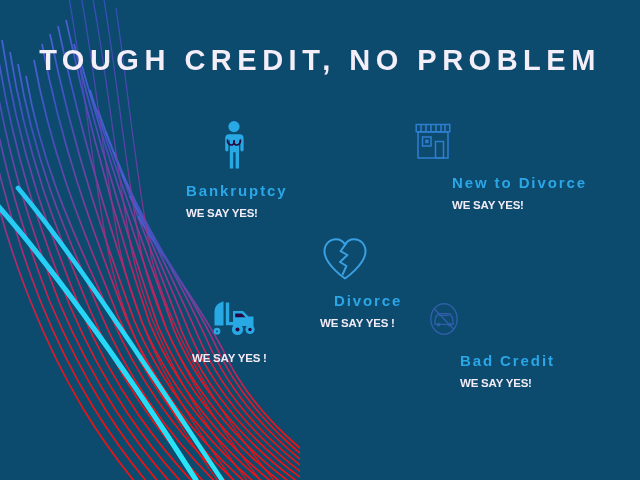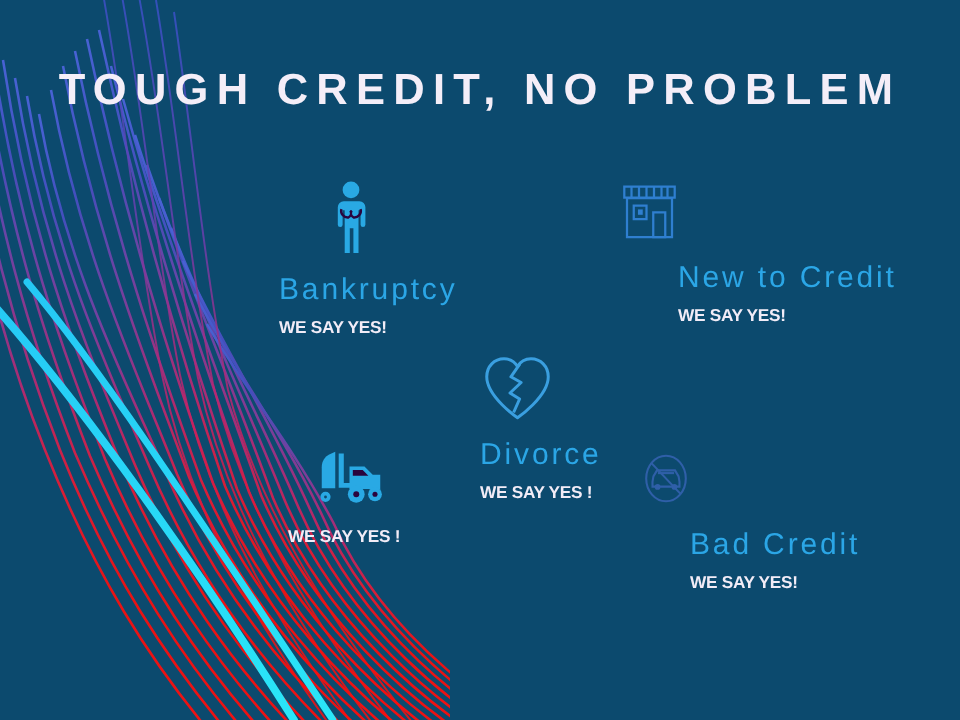--- a/index.html
+++ b/index.html
@@ -36,22 +36,22 @@
   }
 
   
   .feature { position:absolute; }
   .feature .ficon {
     display:block;
     line-height:0;
   }
   .feature .flabel {
     color:#2ba6e6;
-    font-size:20px;
-    font-weight:normal;
+    font-size:15px;
+    font-weight:bold;
     letter-spacing:1.9px;
     white-space:nowrap;
   }
   .feature .fsub {
     color:#f2ecf7;
     font-size:11.5px;
     font-weight:bold;
     letter-spacing:-0.2px;
     white-space:nowrap;
     margin-top:8px;
@@ -59,21 +59,21 @@
 
   
   #f-bankruptcy   { left:186px; top:120px; }
   #f-bankruptcy   .ficon { margin-left:30px; margin-bottom:12px; }
 
   #f-newtocredit  { left:452px; top:120px; }
   #f-newtocredit  .ficon { margin-left:-39px; margin-bottom:12px; }
 
   #f-divorce      { left:318px; top:236px; }
   #f-divorce      .ficon { margin-left:3px; margin-bottom:10px; }
-  #f-divorce      .flabel { margin-left:2px; }
+  #f-divorce      .flabel { margin-left:16px; }
   #f-divorce      .fsub { margin-left:2px; }
 
   #f-repossession { left:192px; top:298px; }
   #f-repossession .ficon { margin-left:19px; margin-bottom:12px; }
 
   #f-badcredit    { left:460px; top:300px; }
   #f-badcredit    .ficon { margin-left:-34px; margin-bottom:14px; }
 </style>
 </head>
 <body>
@@ -169,21 +169,21 @@
         <g fill="none" stroke="#2f7fd0" stroke-width="1.5">
           <path d="M5,12 h30 v26 h-30 z"></path>
           <path d="M3.2,4.4 h33.6 v7.4 h-33.6 z"></path>
           <path d="M8,4.4 v7.4 M13,4.4 v7.4 M18,4.4 v7.4 M23,4.4 v7.4 M28,4.4 v7.4 M32,4.4 v7.4"></path>
           <path d="M9.5,17 h8.5 v9 h-8.5 z"></path>
           <path d="M22.5,21.5 h8 v16.5 h-8 z"></path>
         </g>
         <rect x="12.3" y="19.6" width="3.2" height="3.6" fill="#2f7fd0"></rect>
       </svg>
     </span>
-    <div class="flabel">New to Credit</div>
+    <div class="flabel">New to Divorce</div>
     <div class="fsub">WE SAY YES!</div>
   </div>
 
   <div class="feature" id="f-divorce">
     <span class="ficon">
       <svg width="48" height="46" viewBox="0 0 48 46">
         <g fill="none" stroke="#3a9fe0" stroke-width="2" stroke-linejoin="round">
           <path d="M24,42.5 C 24,42.5 3.5,28.5 3.5,15.2 C 3.5,8.2 8.6,3.2 15.0,3.2 C 19.2,3.2 22.3,5.5 24,8.4 C 25.7,5.5 28.8,3.2 33.0,3.2 C 39.4,3.2 44.5,8.2 44.5,15.2 C 44.5,28.5 24,42.5 24,42.5 Z"></path>
           <path d="M25.6,6.6 L19.6,15.2 L26.4,19.0 L19.0,26.0 L25.4,30.0 L21.4,39.0"></path>
         </g>

